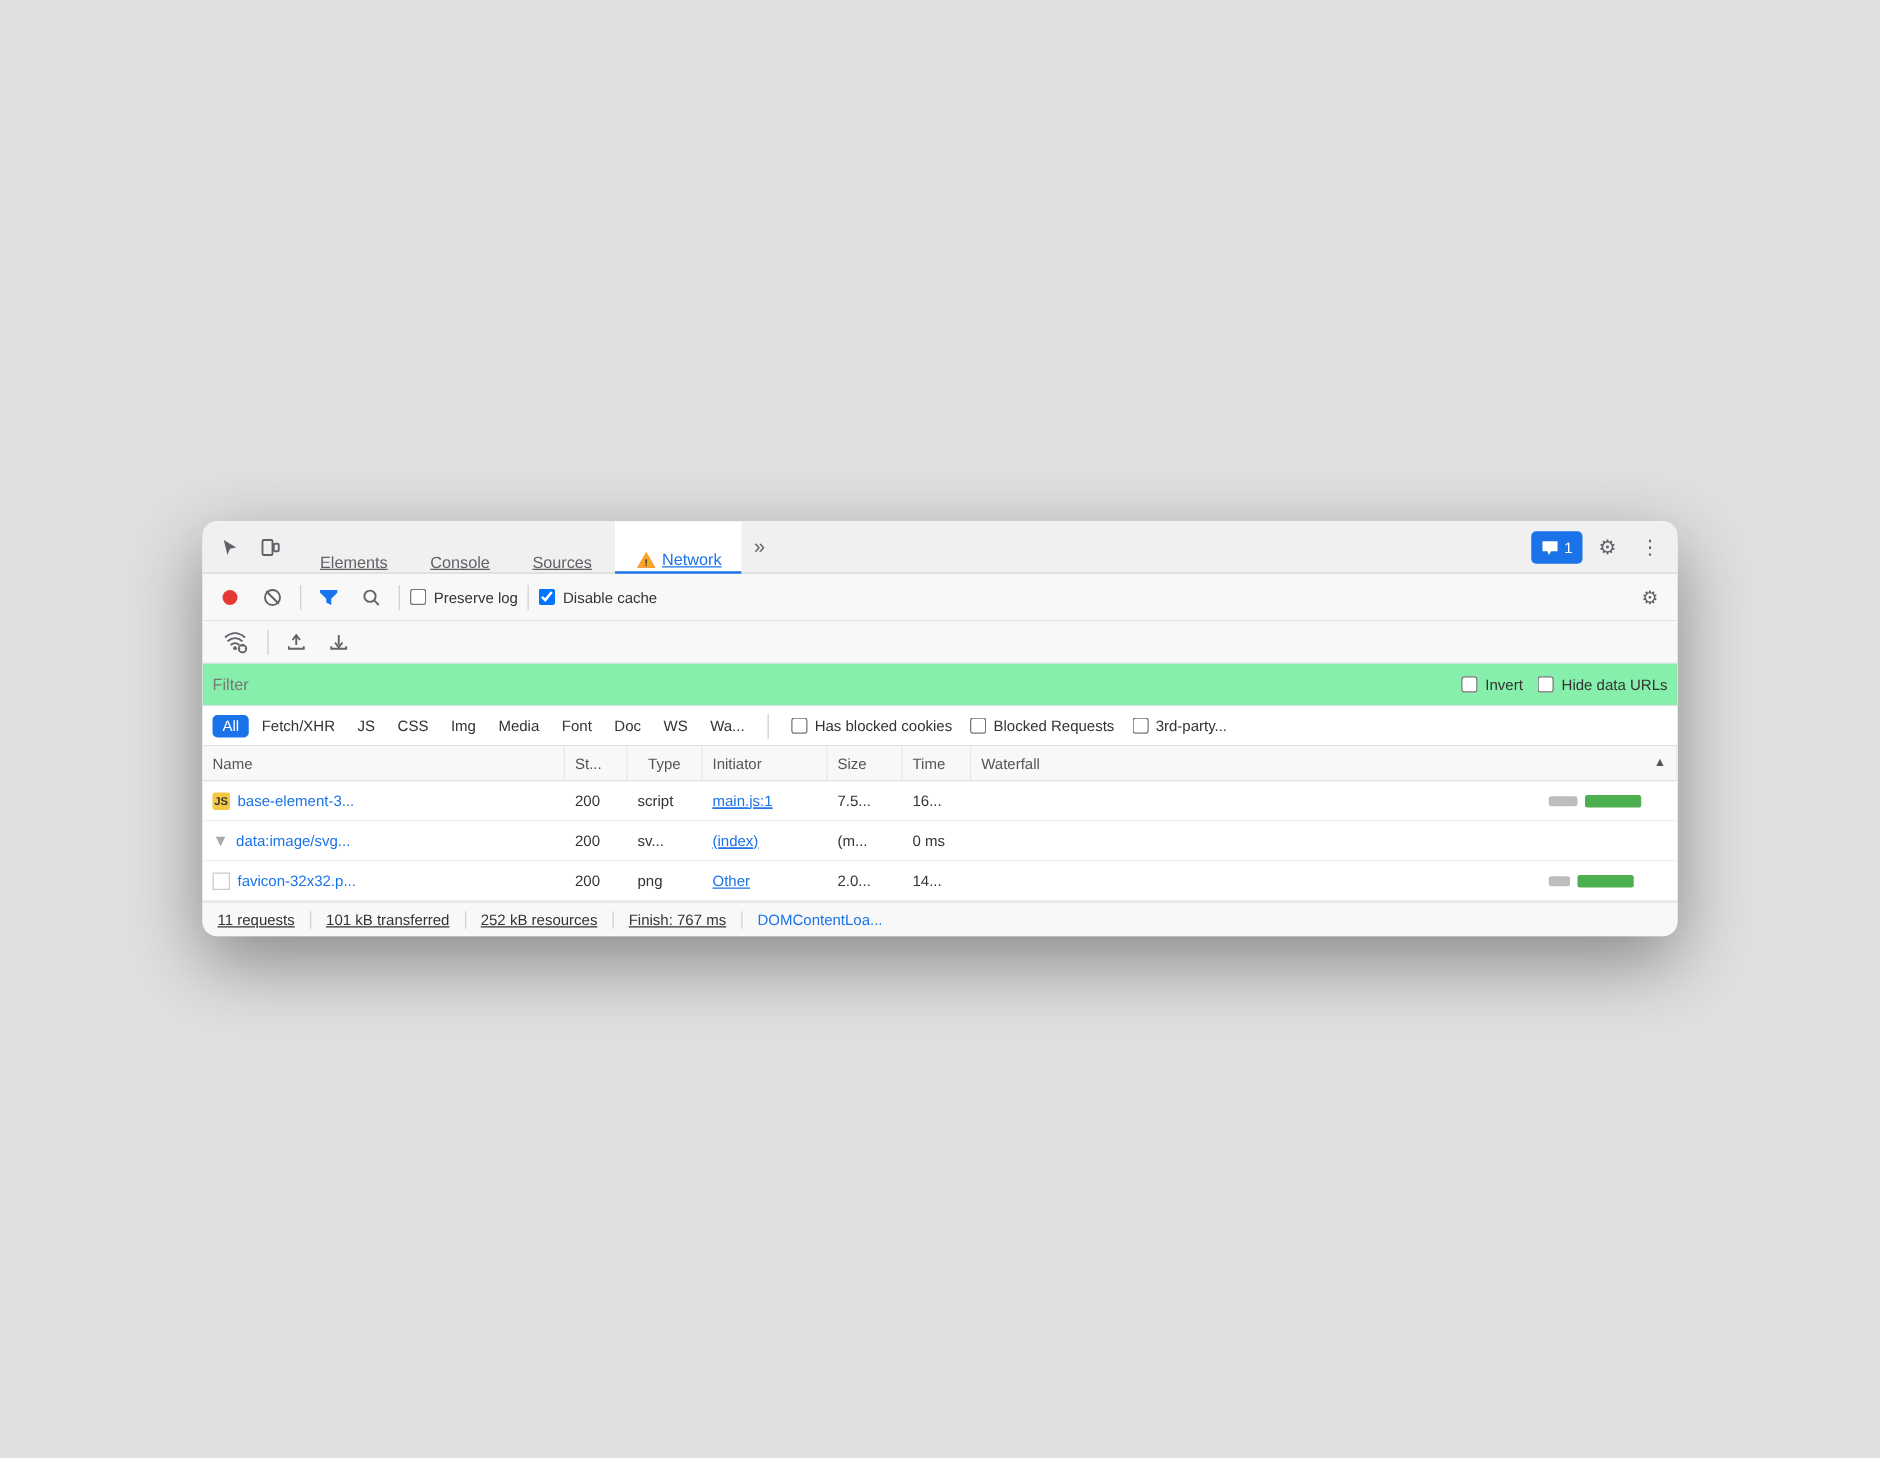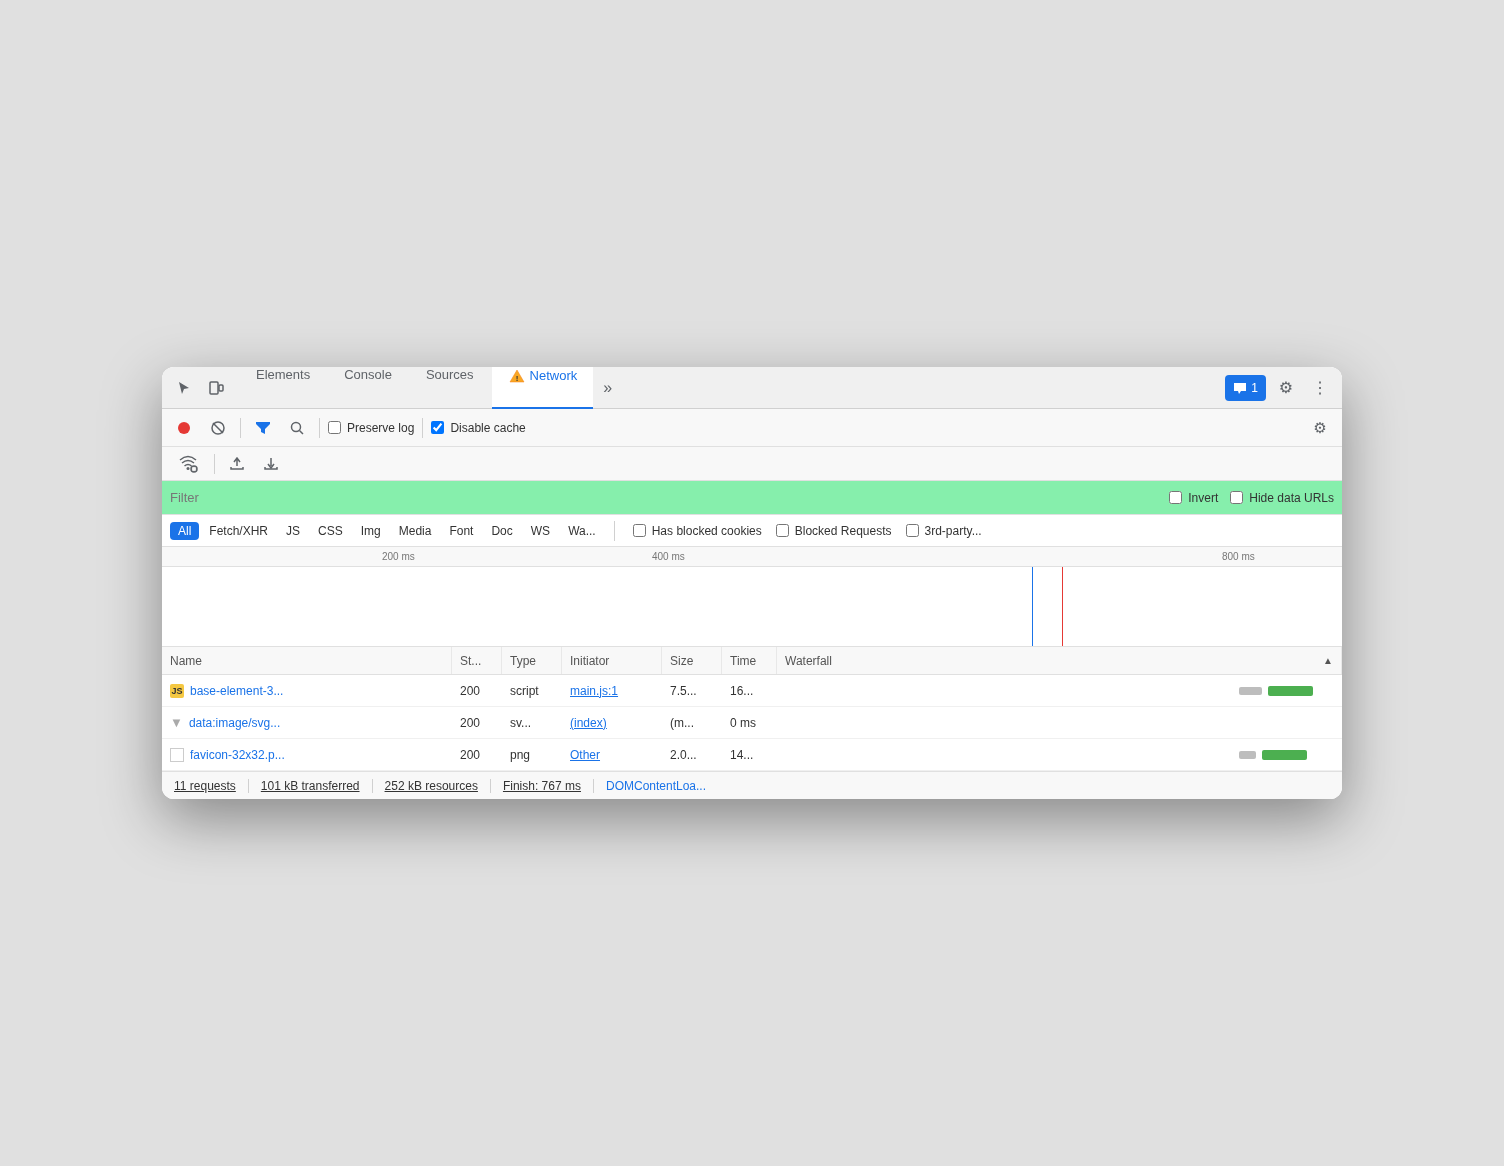--- a/index.html
+++ b/index.html
@@ -77,26 +77,27 @@
       display: flex;
       align-items: center;
       justify-content: center;
       color: #5f6368;
       font-size: 16px;
     }
     .tab {
       padding: 0 16px;
       height: 42px;
       display: flex;
-      align-items: flex-start;
+      align-items: flex-end;
       font-size: 13px;
       color: #5f6368;
       cursor: pointer;
       border-bottom: 2px solid transparent;
       white-space: nowrap;
+      text-decoration: underline;
     }
     .tab.active {
       color: #1a73e8;
       border-bottom: 2px solid #1a73e8;
       background: #fff;
     }
     .tab-more {
       padding: 0 8px;
       height: 42px;
       display: flex;
@@ -306,21 +307,21 @@
       height: 100%;
       display: flex;
       align-items: center;
       border-right: 1px solid #e8e8e8;
       cursor: pointer;
       white-space: nowrap;
       overflow: hidden;
     }
     .th-name { width: 290px; font-weight: 500; }
     .th-status { width: 50px; }
-    .th-type { width: 60px; }
+    .th-type { width: 60px; justify-content: center; }
     .th-initiator { width: 100px; }
     .th-size { width: 60px; }
     .th-time { width: 55px; }
     .th-waterfall { flex: 1; display: flex; align-items: center; justify-content: space-between; }
     .sort-arrow {
       font-size: 10px;
       margin-left: 4px;
     }
     .table-row {
       display: flex;
@@ -603,31 +604,20 @@
       <label class="type-filter-check" style="margin-left:12px;">
         <input type="checkbox" style="">
         <span>Blocked Requests</span>
       </label>
       <label class="type-filter-check" style="margin-left:12px;justify-content:flex-end;">
         <input type="checkbox" style="">
         <span>3rd-party...</span>
       </label>
     </div>
 
-    <div class="timeline-area">
-      <div class="timeline-ruler">
-        <span class="timeline-tick" style="left:220px;">200 ms</span>
-        <span class="timeline-tick" style="left:490px;">400 ms</span>
-        <span class="timeline-tick" style="left:1060px;">800 ms</span>
-      </div>
-      <div class="timeline-body">
-        <div class="vline-blue" style="left: 870px;"></div>
-        <div class="vline-red" style="left: 900px;"></div>
-      </div>
-    </div>
 
     <div class="table-container">
       <div class="table-header">
         <div class="th th-name">
           <span>Name</span>
         </div>
         <div class="th th-status">
           <span>St...</span>
         </div>
         <div class="th th-type">

